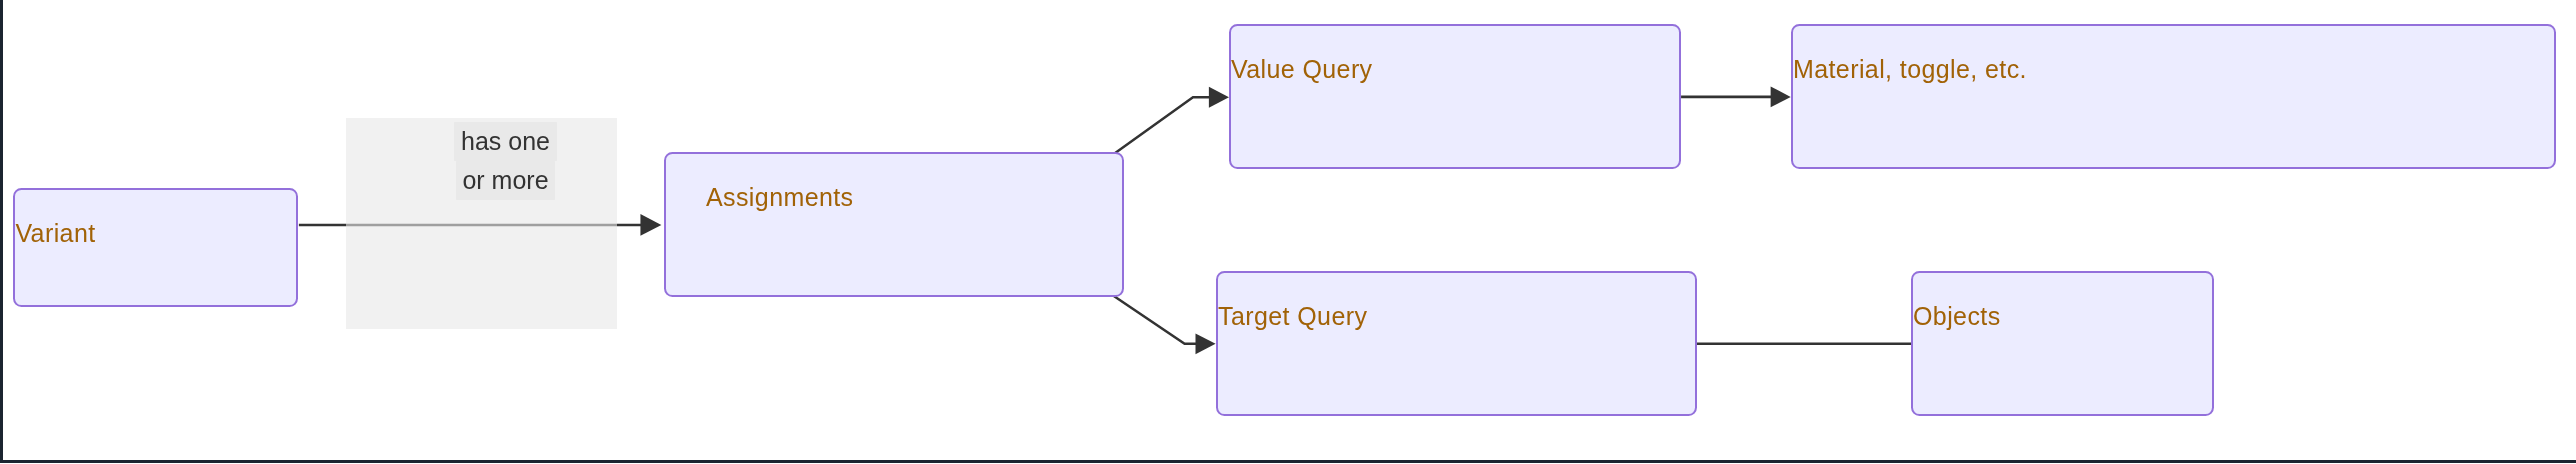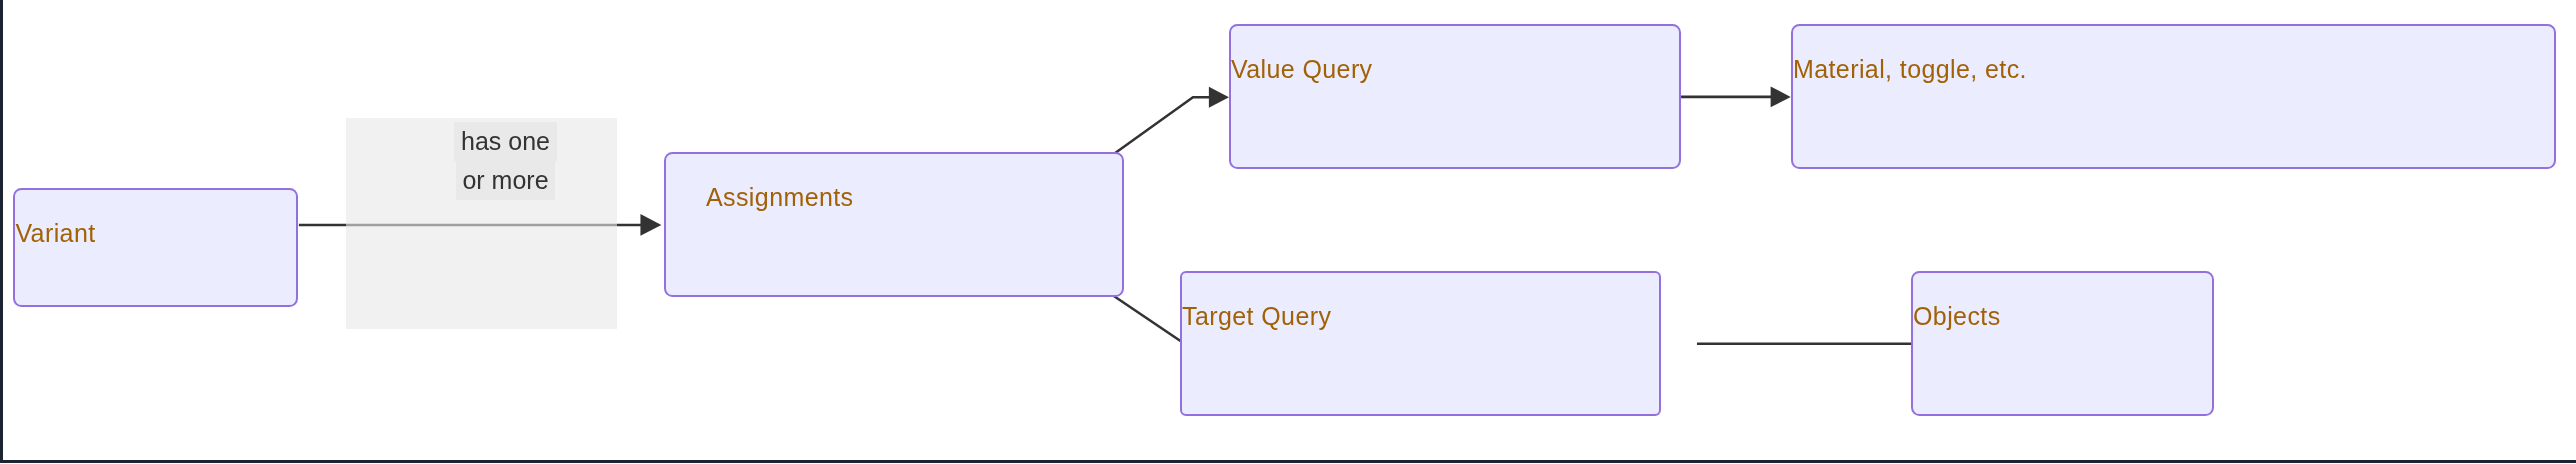--- a/index.html
+++ b/index.html
@@ -24,21 +24,21 @@
     padding-top:28.5px;
     font-size:25px;
     letter-spacing:0.4px;
     color:#a16207;
     z-index:3;
   }
   .node-variant     {left:13.4px;  top:152px; width:285px; height:119px;margin-top:36px;}
   .node-assignments {left:664px; top:152px; width:460px; height:145px;padding-left:40px;}
   .node-value-query {left:1229px;top:24px;  width:452px; height:145px;}
   .node-material    {left:1791px;top:24px;  width:765px; height:145px;}
-  .node-target-query{left:1180px;top:271px; width:481px; height:145px;border-radius:6px;}
+  .node-target-query{left:1216px;top:271px; width:481px; height:145px;}
   .node-objects     {left:1911px;top:271px; width:303px; height:145px;}
   .edge-label{
     position:absolute;
     left:346px;top:118px;width:271px;height:211px;
     background:rgba(232,232,232,0.60);
     z-index:2;
     text-align:center;
     padding-top:4.2px;
     box-sizing:border-box;
     font-size:25px;

